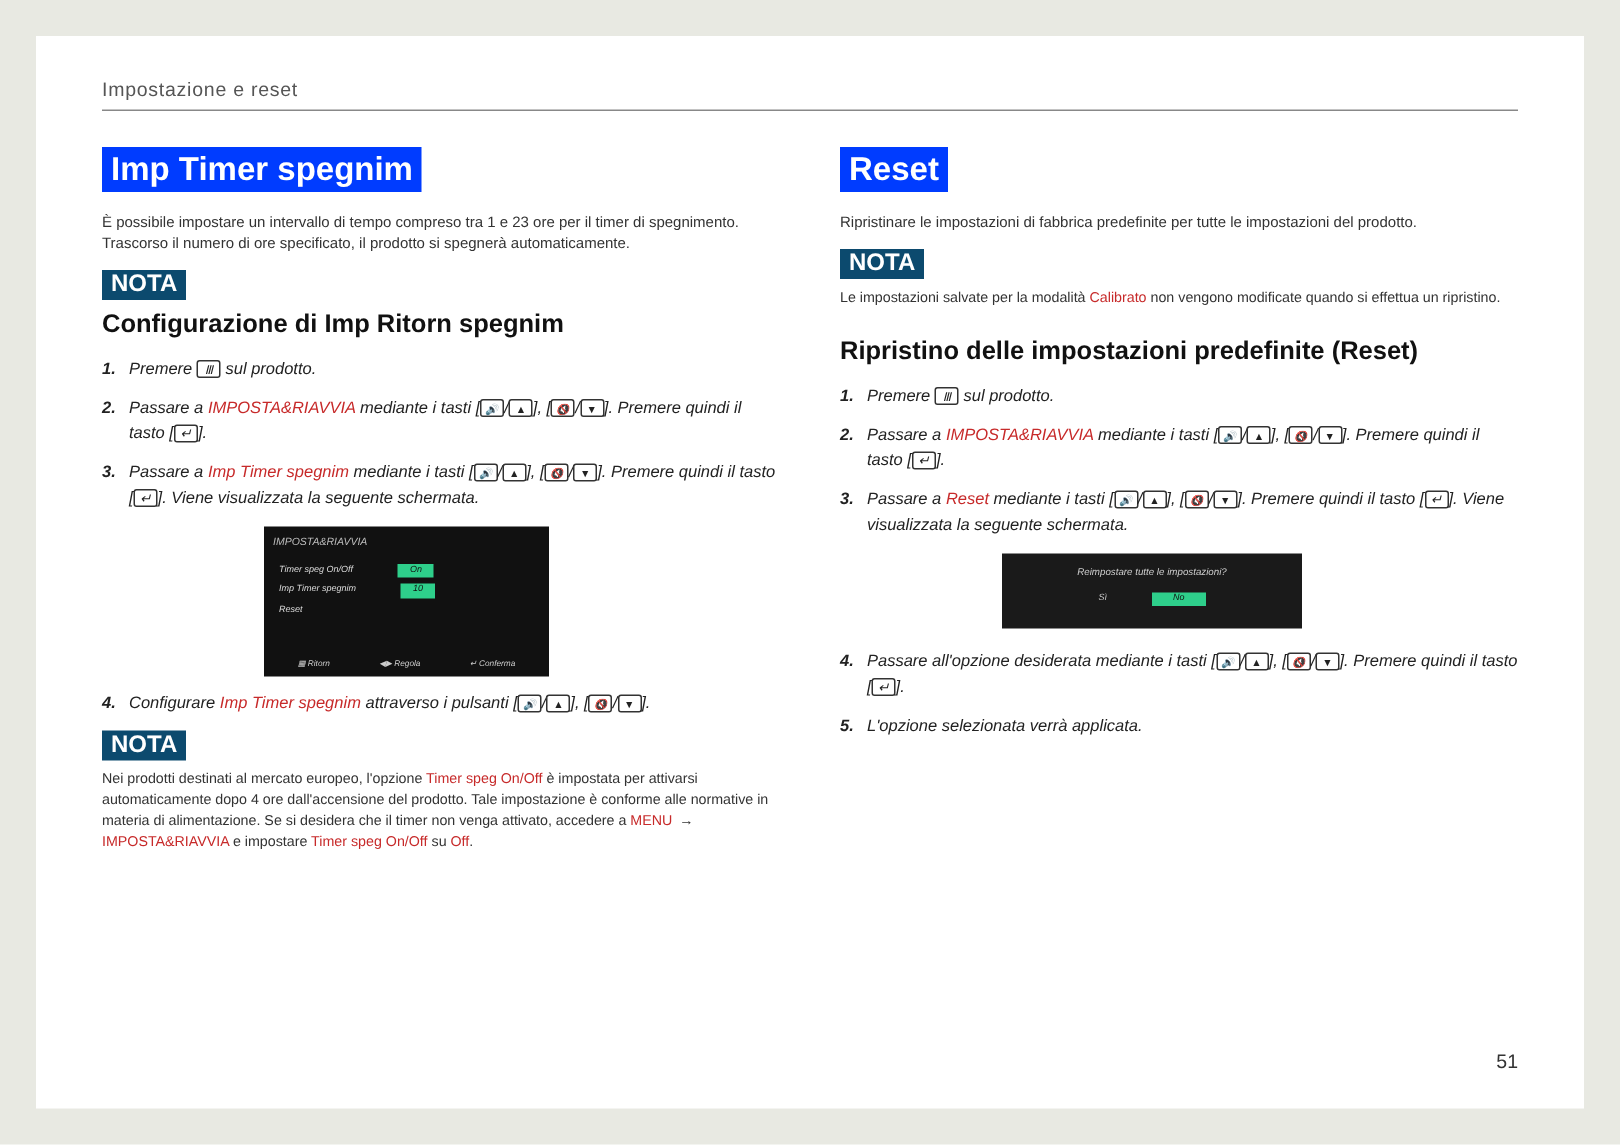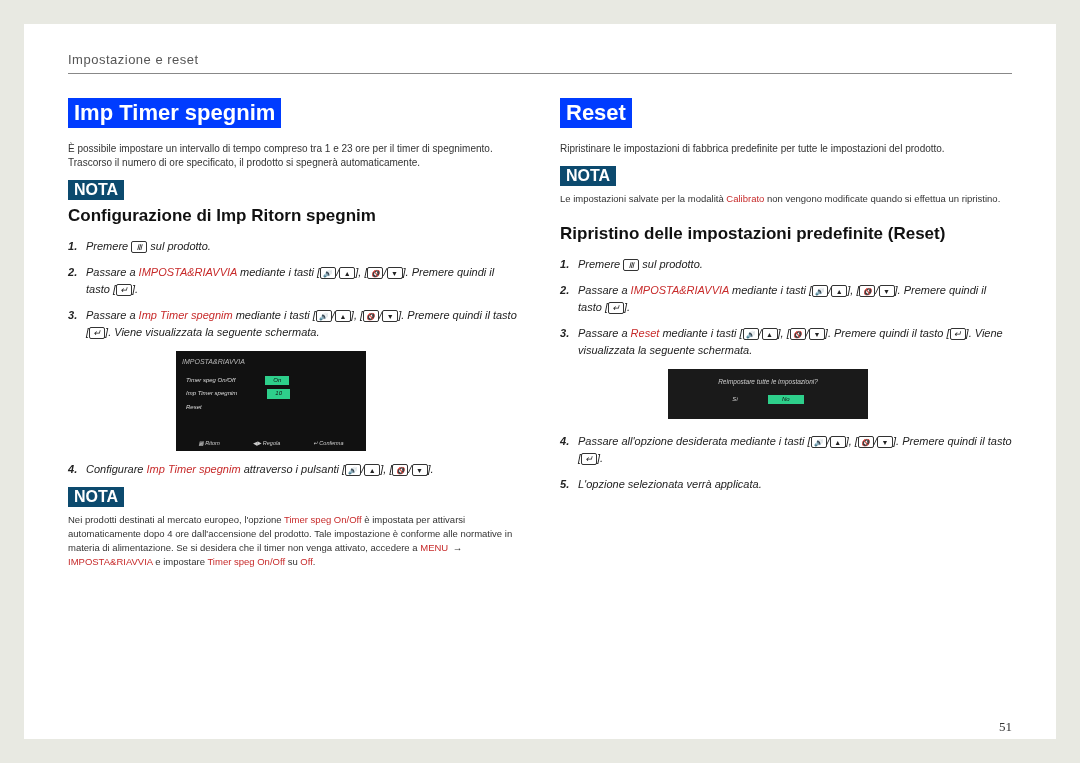--- a/index.html
+++ b/index.html
@@ -132,25 +132,24 @@
     color: #ccc;
     font-size: 6px;
     padding: 8px;
     text-align:center;
   }
   .screenshot2 .q { font-size:6.5px; margin-bottom:8px;}
   .screenshot2 .opts { display:flex; justify-content:center; gap:30px; }
   .screenshot2 .hl { background:#2ecf8b; color:#111; padding:0 14px;}
   .page-num {
     position: absolute;
-    bottom: 4px;
+    bottom: 24px;
     right: 44px;
     font-size: 13px;
     color: #333;
-    font-family: Liberation Serif, serif;
   }
   .arrow { margin: 0 2px; }
 </style>
 </head>
 <body>
 
 <div class="page">
   <div class="header-line">Impostazione e reset</div>
 
   <div class="columns">

